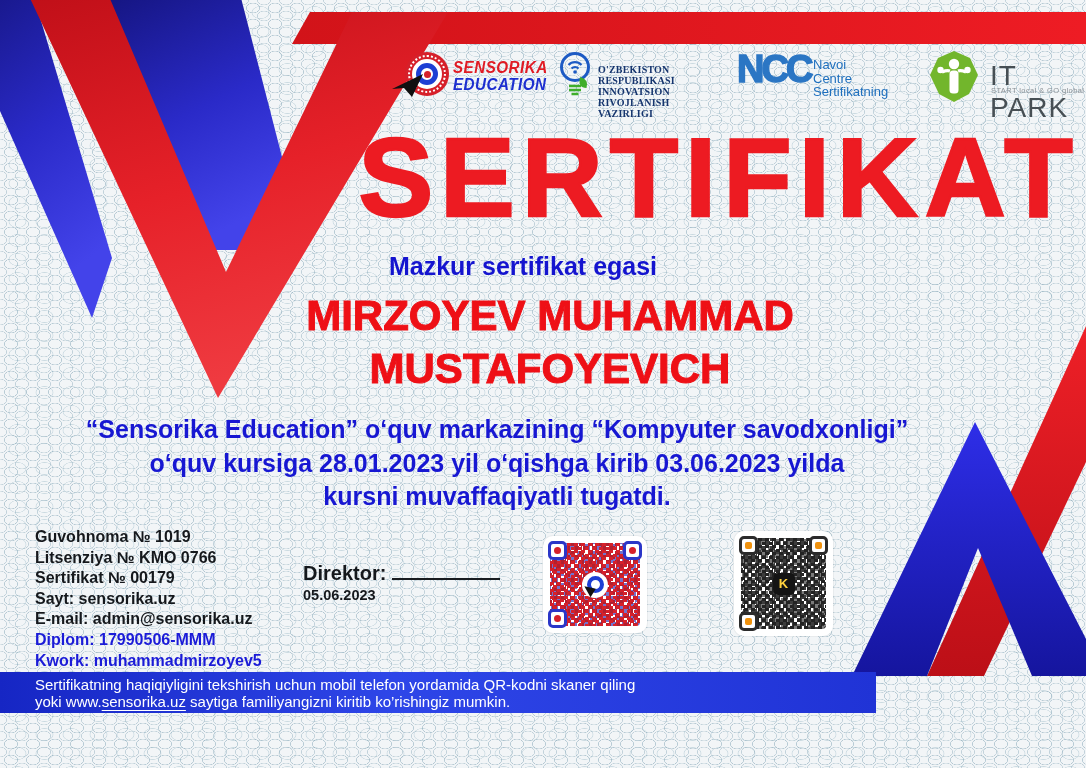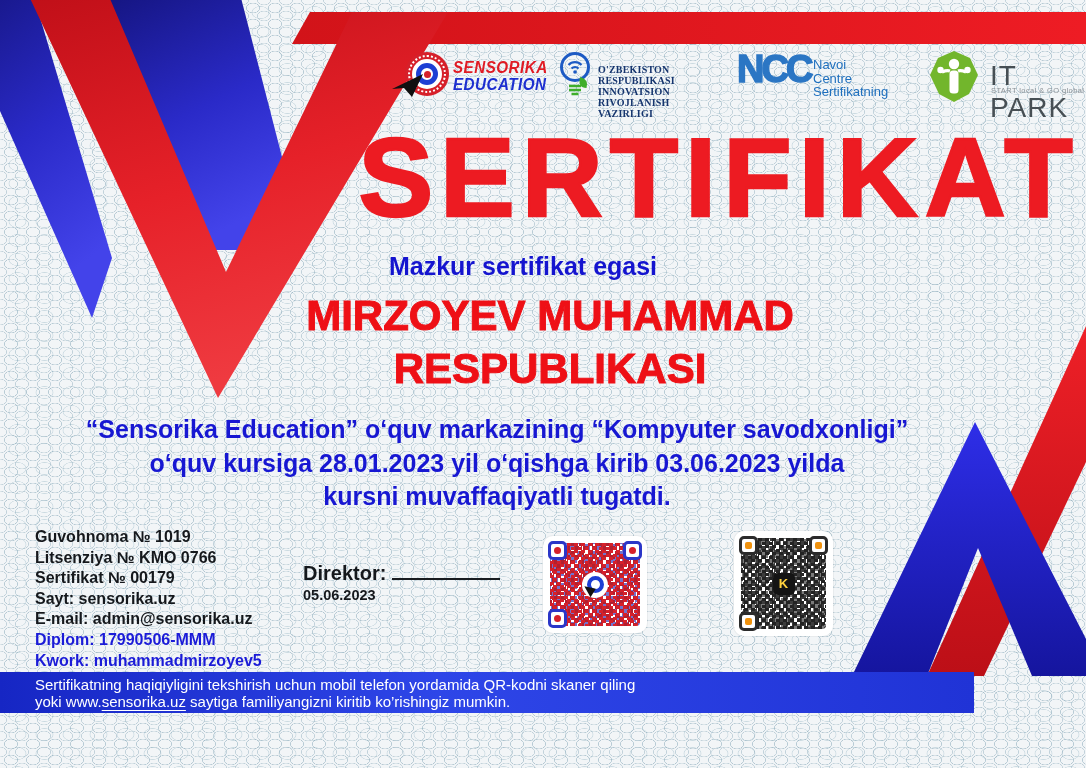--- a/index.html
+++ b/index.html
@@ -79,21 +79,21 @@
   .f-tl{left:5px;top:5px;} .f-tr{right:5px;top:5px;} .f-bl{left:5px;bottom:5px;}
   .qr-center1{position:absolute;left:50%;top:50%;width:26px;height:26px;margin:-13px 0 0 -13px;border-radius:50%;
     background:#fff;display:flex;align-items:center;justify-content:center;}
   .qc-ring{width:9px;height:9px;border-radius:50%;border:4px solid #1d3fd4;background:#fff;}
   .qc-arrow{position:absolute;left:1px;bottom:3px;width:0;height:0;border-top:4px solid transparent;
     border-bottom:6px solid transparent;border-right:11px solid #111;transform:rotate(32deg);}
   .qr-center2{position:absolute;left:50%;top:50%;width:22px;height:22px;margin:-11px 0 0 -11px;border-radius:5px;
     background:#141414;color:#ffd23f;font-size:13px;font-weight:700;display:flex;align-items:center;justify-content:center;}
 
   
-  .footer-bar{position:absolute;left:0;top:672px;width:974px;height:41px;z-index:2;
+  .footer-bar{position:absolute;left:0;top:672px;width:876px;height:41px;z-index:2;
     background:linear-gradient(90deg,#1626c4 0%,#2e46e8 45%,#2033d6 100%);
     color:#fff;font-size:15px;line-height:16.5px;padding:5px 0 0 35px;box-sizing:border-box;}
   .footer-bar .link{text-decoration:underline;text-underline-offset:3px;}
 </style>
 </head>
 <body>
 
 <div class="page">
 
   <svg class="decor" viewBox="0 0 1086 768">
@@ -181,21 +181,21 @@
       <rect x="21.5" y="20.5" width="9" height="23" rx="3.5" fill="#fff"></rect>
     </svg>
     <div class="it-title">IT PARK</div>
     <div class="it-tag">START local &amp; GO global</div>
   </div>
 
   <div class="z3 title">SERTIFIKAT</div>
   <div class="z3 subtitle">Mazkur sertifikat egasi</div>
   <div class="z3 recipient">
     <div>MIRZOYEV MUHAMMAD</div>
-    <div>RESPUBLIKASI</div>
+    <div>MUSTAFOYEVICH</div>
   </div>
   <div class="z3 body-text">
     <div>“Sensorika Education” o‘quv markazining “Kompyuter savodxonligi”</div>
     <div>o‘quv kursiga 28.01.2023 yil o‘qishga kirib 03.06.2023 yilda</div>
     <div>kursni muvaffaqiyatli tugatdi.</div>
   </div>
 
   <div class="z3 details">
     <div>Guvohnoma № 1019</div>
     <div>Litsenziya № KMO 0766</div>

